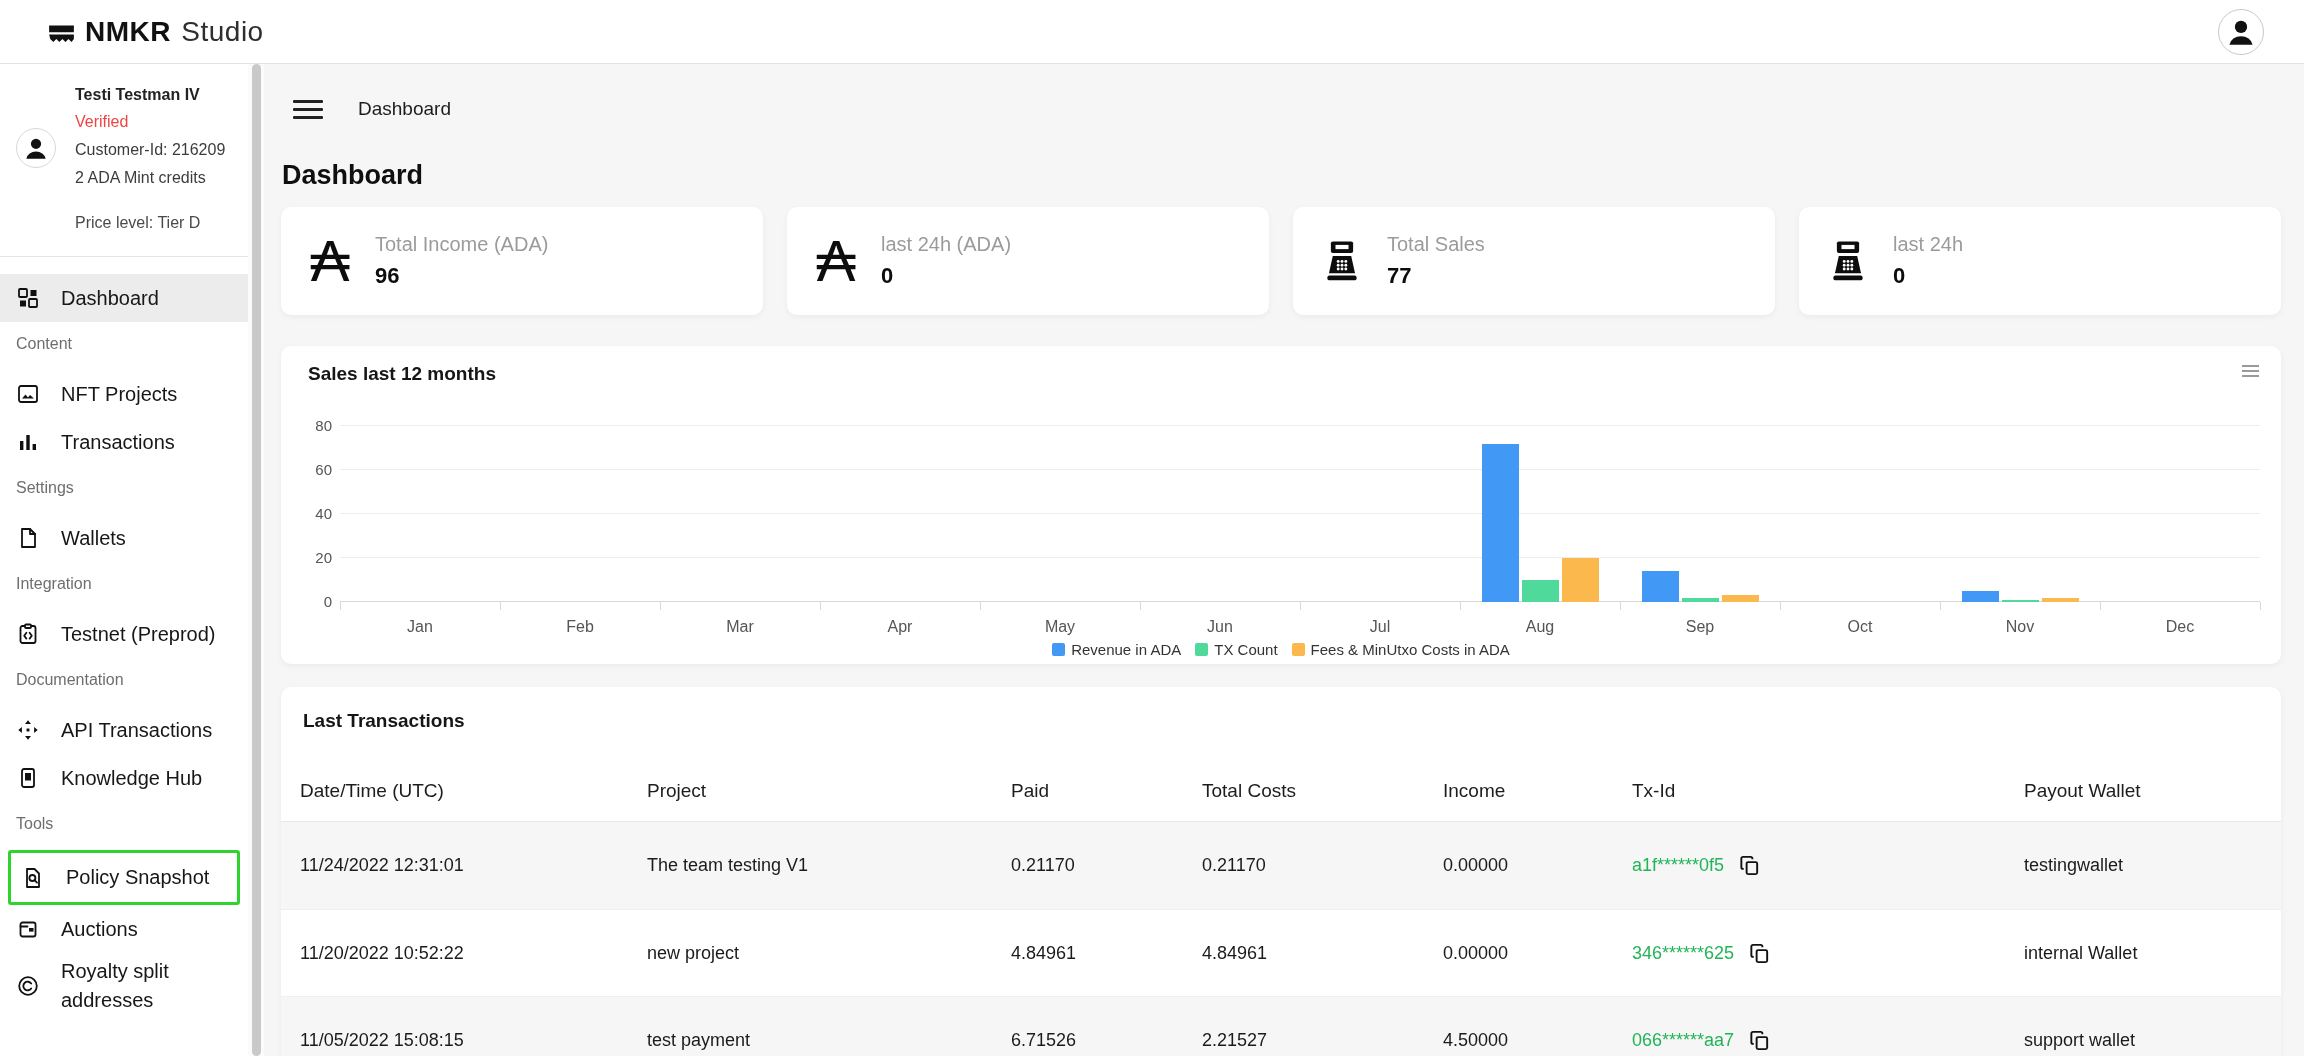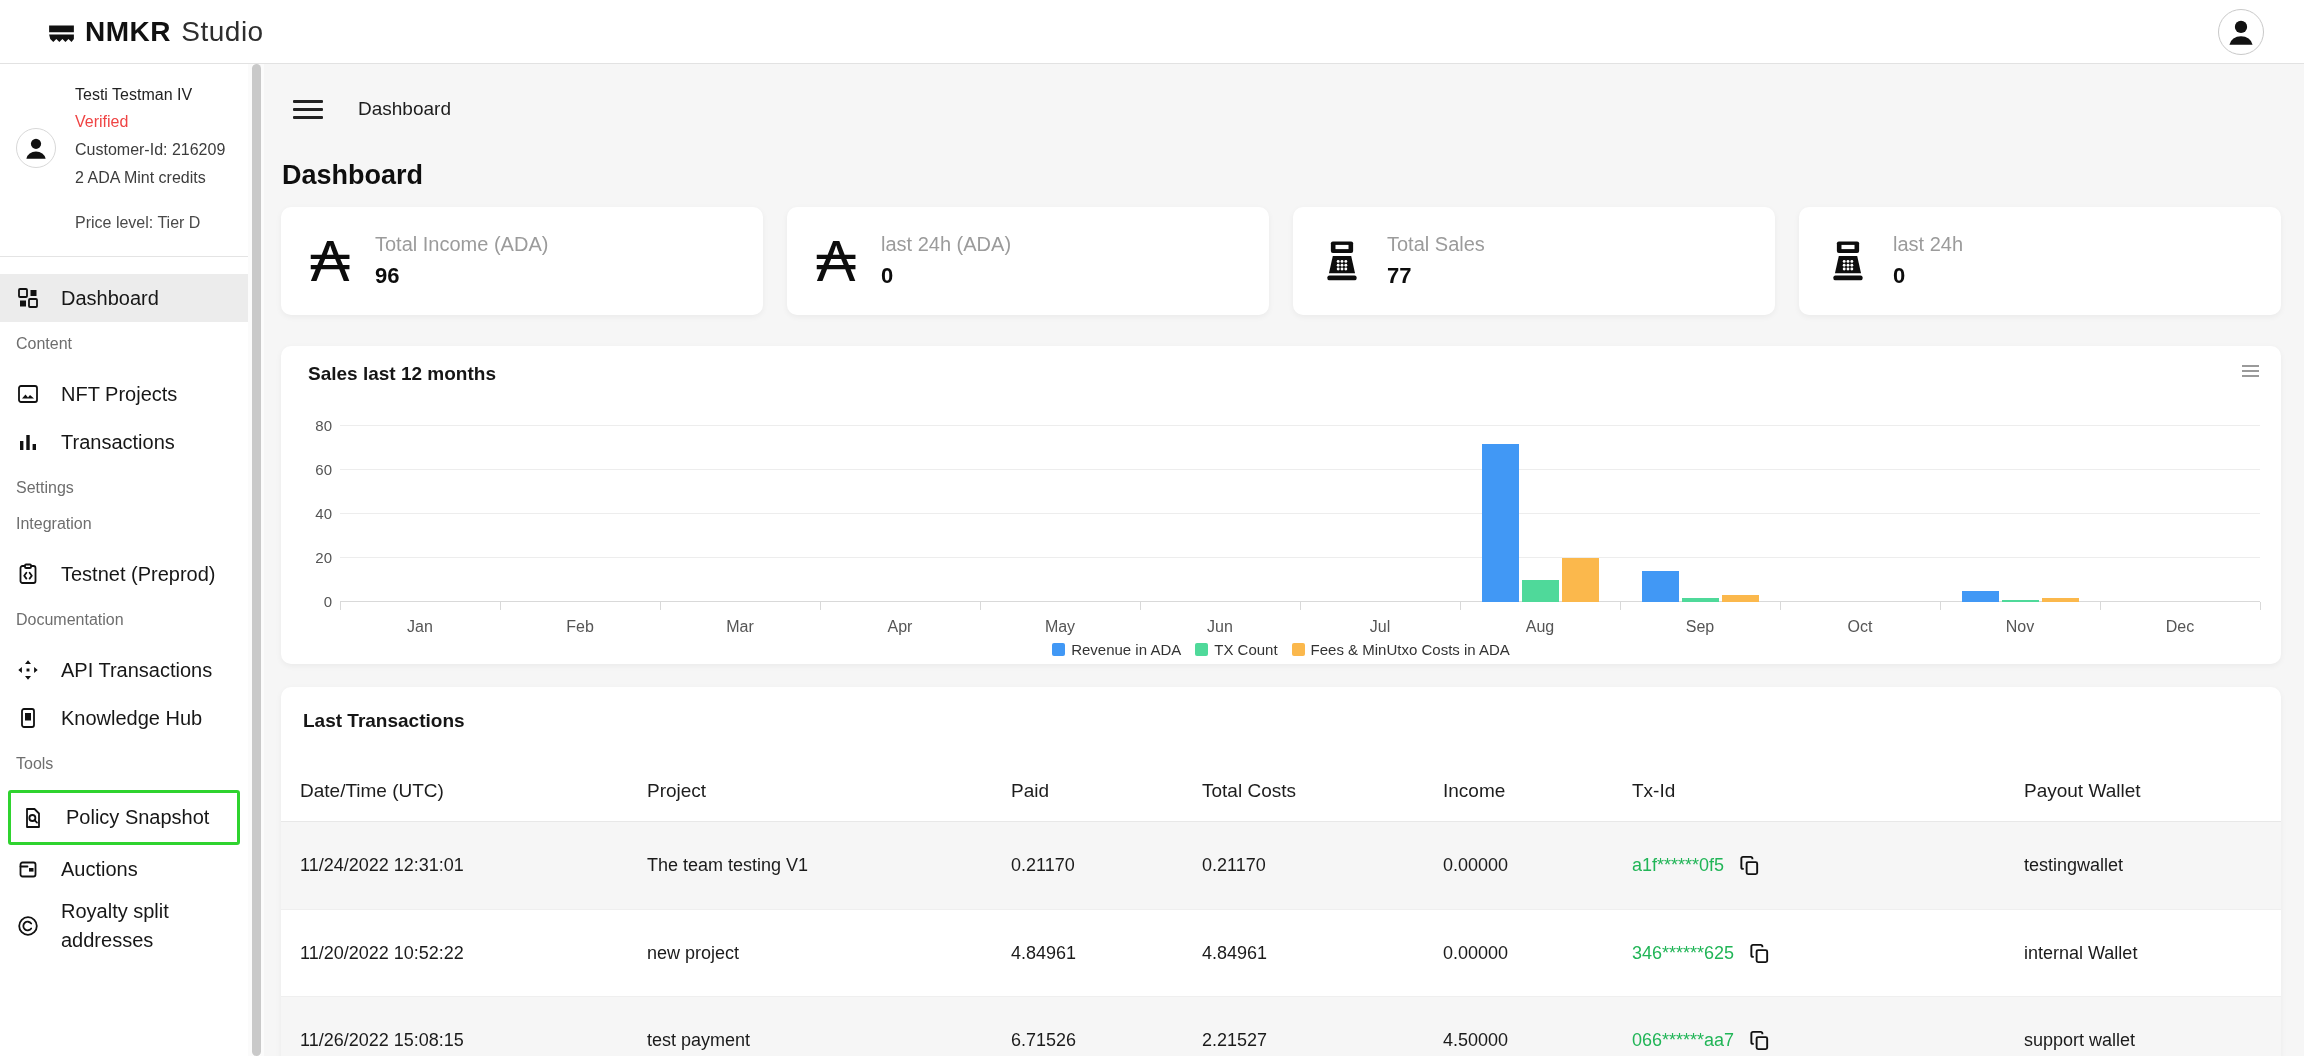--- a/index.html
+++ b/index.html
@@ -26,21 +26,21 @@
   .sidebar{ width:248px; background:#fff; flex:none; position:relative; }
   .side-scroll{ width:16px; flex:none; background:#fbfbfb; display:flex; justify-content:center; }
   .side-scroll .thumb{ width:9px; background:#c9c9c9; border-radius:5px; height:100%; }
   .main{ flex:1; background:#f6f6f6; padding:31px 23px 0 17px; overflow:hidden; }
 
   
   .user-block{ display:flex; gap:19px; padding:22px 8px 0 16px; }
   .uavatar{ width:40px; height:40px; border-radius:50%; border:1px solid #d8d8d8;
     flex:none; margin-top:42px; display:flex; align-items:center; justify-content:center; }
   .uinfo{ font-size:16px; color:#3c3c3c; }
-  .uinfo .name{ font-weight:400; color:#222; margin-bottom:9px; }
+  .uinfo .name{ font-weight:700; color:#222; margin-bottom:9px; }
   .uinfo .verified{ color:#ef4444; margin-bottom:10px; }
   .uinfo .cid{ margin-bottom:10px; }
   .uinfo .price{ margin-top:27px; color:#4a4a4a; }
   .side-divider{ border-top:1px solid #e4e4e4; margin-top:24px; }
   nav{ display:block; }
   .nav-section-label{ margin:12px 0 16px 16px; font-size:16px; color:#6e6e6e; line-height:20px; }
   .nav-item{
     height:48px; display:flex; align-items:center; gap:21px;
     padding-left:16px; font-size:20px; color:#171717; cursor:pointer;
   }
@@ -178,20 +178,29 @@
           <span class="ico">
             <svg width="24" height="24" viewBox="0 0 24 24" fill="none" stroke="#111" stroke-width="1.8" stroke-linecap="round" stroke-linejoin="round">
               <rect x="4" y="11" width="3.4" height="9" fill="#111" stroke="none"></rect>
               <rect x="10.3" y="5" width="3.4" height="15" fill="#111" stroke="none"></rect>
               <rect x="16.6" y="14" width="3.4" height="6" fill="#111" stroke="none"></rect>
             </svg>
           </span>
           <span class="lbl">Transactions</span>
         </div>
         <div class="nav-section-label">Settings</div>
+        <div class="nav-item">
+          <span class="ico">
+            <svg width="24" height="24" viewBox="0 0 24 24" fill="none" stroke="#111" stroke-width="1.8" stroke-linecap="round" stroke-linejoin="round">
+              <path d="M6 3 h8 l5 5 v13 H6 z"></path>
+              <path d="M14 3 v5 h5"></path>
+            </svg>
+          </span>
+          <span class="lbl">Wallets</span>
+        </div>
         <div class="nav-section-label">Integration</div>
         <div class="nav-item">
           <span class="ico">
             <svg width="24" height="24" viewBox="0 0 24 24" fill="none" stroke="#111" stroke-width="1.8" stroke-linecap="round" stroke-linejoin="round">
               <rect x="4.5" y="4" width="15" height="17" rx="2"></rect>
               <rect x="9" y="2.5" width="6" height="3.5" rx="1" fill="#fff"></rect>
               <path d="M10.4 10.8 l-2.2 2.9 2.2 2.9 M13.6 10.8 l2.2 2.9 -2.2 2.9"></path>
             </svg>
           </span>
           <span class="lbl">Testnet (Preprod)</span>
@@ -499,21 +508,21 @@
        <span class="copy-btn">
                 <svg width="23" height="23" viewBox="0 0 24 24" fill="none" stroke="#111" stroke-width="2" stroke-linejoin="round">
                   <rect x="9" y="8.5" width="11" height="12.5" rx="1.6"></rect>
                   <path d="M6 15.5 H5.2 A1.7 1.7 0 0 1 3.5 13.8 V4.7 A1.7 1.7 0 0 1 5.2 3 h8.1 A1.7 1.7 0 0 1 15 4.7 V5.5"></path>
                 </svg>
               </span>
      </div>
             <div>internal Wallet</div>
           </div>
           <div class="tx-row body alt">
-            <div>11/26/2022 15:08:15</div>
+            <div>11/05/2022 15:08:15</div>
             <div>test payment</div>
             <div>6.71526</div>
             <div>2.21527</div>
             <div>4.50000</div>
             <div class="txid-cell">
        <span class="green">066******aa7</span>
        <span class="copy-btn">
                 <svg width="23" height="23" viewBox="0 0 24 24" fill="none" stroke="#111" stroke-width="2" stroke-linejoin="round">
                   <rect x="9" y="8.5" width="11" height="12.5" rx="1.6"></rect>
                   <path d="M6 15.5 H5.2 A1.7 1.7 0 0 1 3.5 13.8 V4.7 A1.7 1.7 0 0 1 5.2 3 h8.1 A1.7 1.7 0 0 1 15 4.7 V5.5"></path>

